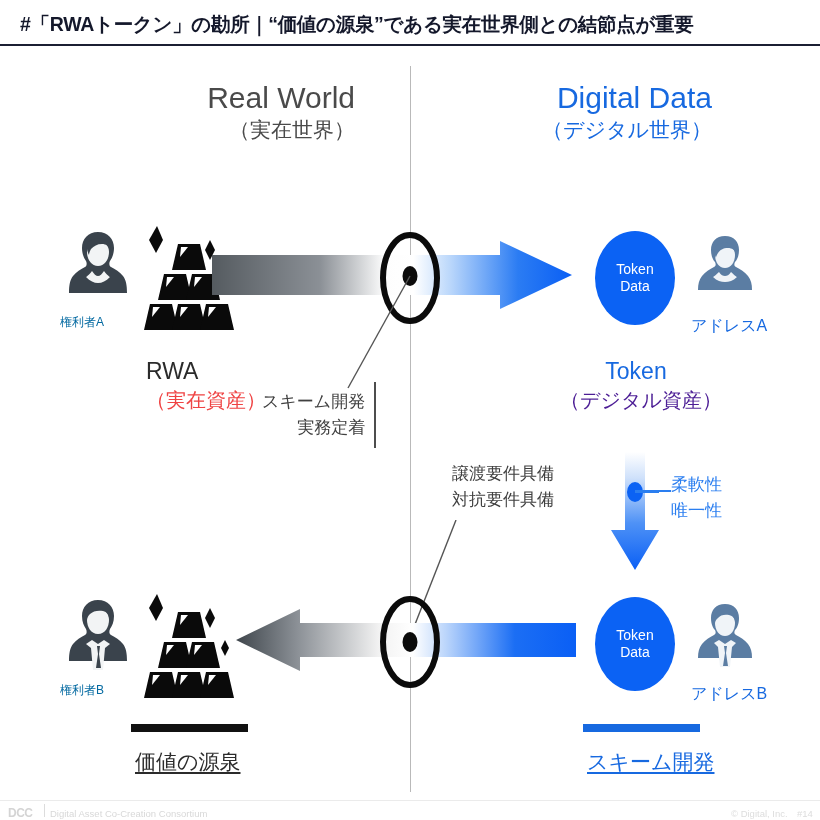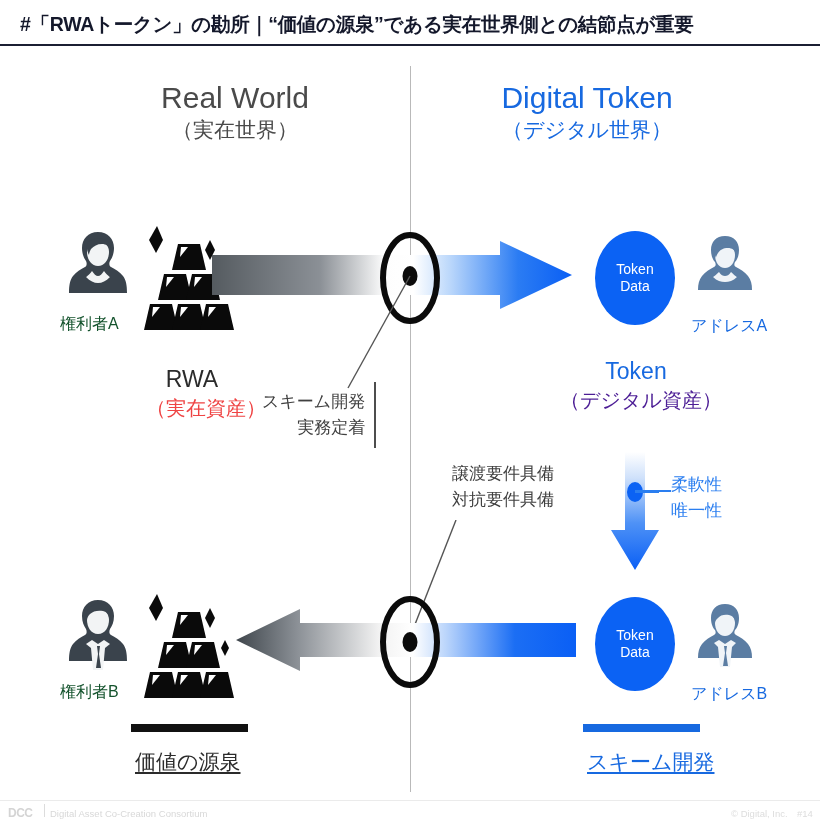--- a/index.html
+++ b/index.html
@@ -25,29 +25,29 @@
   .title-rule{
     position:absolute;left:0;top:44px;width:820px;height:2px;background:#1b1f33;
   }
 
   
   .divider{
     position:absolute;left:410px;top:66px;width:1px;height:726px;background:#b9b9b9;
   }
 
   
-  .world-head{position:absolute;text-align:center;line-height:1.18;}
+  .world-head{position:absolute;text-align:right;line-height:1.18;}
   .world-head .en{display:block;font-size:30px;font-weight:400;letter-spacing:0px;}
   .world-head .jp{display:block;font-size:21px;font-weight:400;margin-top:3px;}
   #real-head{left:115px;top:80px;width:240px;color:#4a4a4a;}
   #digital-head{left:462px;top:80px;width:250px;color:#1769e0;}
 
   
   .lbl{position:absolute;white-space:nowrap;}
-  .jp-label{font-size:16px;color:#14532d;}
+  .jp-label{font-size:12px;color:#0369a1;}
   .jp-label-blue{font-size:16px;color:#1769e0;}
 
   
   .person{position:absolute;}
   .person svg{display:block;}
 
   
   .gold{position:absolute;}
   .gold svg{display:block;}
 
@@ -112,21 +112,21 @@
   </div>
   <div class="title-rule"></div>
 
   <div class="divider"></div>
 
   <div class="world-head" id="real-head">
     <span class="en">Real World</span>
     <span class="jp">（実在世界）</span>
   </div>
   <div class="world-head" id="digital-head">
-    <span class="en">Digital Token</span>
+    <span class="en">Digital Data</span>
     <span class="jp">（デジタル世界）</span>
   </div>
 
   <div class="person" style="left:66px;top:228px;">
     <svg width="64" height="82" viewBox="0 0 64 82">
       <path fill="#3a434c" d="M32 4c-10 0-16 7-16 16 0 6 2 10 4 13 1 2 1 5-1 6-4 2-9 5-12 9-3 4-4 9-4 17h58c0-8-1-13-4-17-3-4-8-7-12-9-2-1-2-4-1-6 2-3 4-7 4-13C48 11 42 4 32 4z"></path>
       <path fill="#f2f4f5" d="M32 13c-7 0-11 5-11 11 0 7 4 14 11 14s11-7 11-14c0-6-4-11-11-11z"></path>
       <path fill="#3a434c" d="M22 14c4-4 14-5 19-1 3 3 4 6 3 9-1-4-4-6-8-6-5 0-8 2-11 5-1 2-2 4-2 6-2-4-3-9-1-13z"></path>
       <path fill="#f2f4f5" d="M26 43c2 3 4 5 6 5s4-2 6-5c3 4 6 6 6 6-4 4-8 6-12 6s-8-2-12-6c0 0 3-2 6-6z"></path>
     </svg>
@@ -151,21 +151,21 @@
       <g fill="#ffffff">
         <path d="M45 25h7l-8 10z"></path>
         <path d="M31 55h7l-8 10z"></path>
         <path d="M59 55h7l-8 10z"></path>
         <path d="M17 85h7l-8 10z"></path>
         <path d="M45 85h7l-8 10z"></path>
         <path d="M73 85h7l-8 10z"></path>
       </g>
     </svg>
   </div>
-  <div class="lbl" style="left:146px;top:366px;width:92px;text-align:center;">
+  <div class="lbl" style="left:146px;top:358px;width:92px;text-align:left;">
     <div style="font-size:23px;color:#2b2b2b;">RWA</div>
     <div style="font-size:20px;color:#ef4444;margin-top:2px;">（実在資産）</div>
   </div>
 
   <div class="arrow" style="left:212px;top:241px;">
     <svg width="360" height="68" viewBox="0 0 360 68">
       <defs>
         <linearGradient id="gradRight" x1="0" y1="0" x2="1" y2="0">
           <stop offset="0" stop-color="#555b60"></stop>
           <stop offset="0.30" stop-color="#8b9096"></stop>

